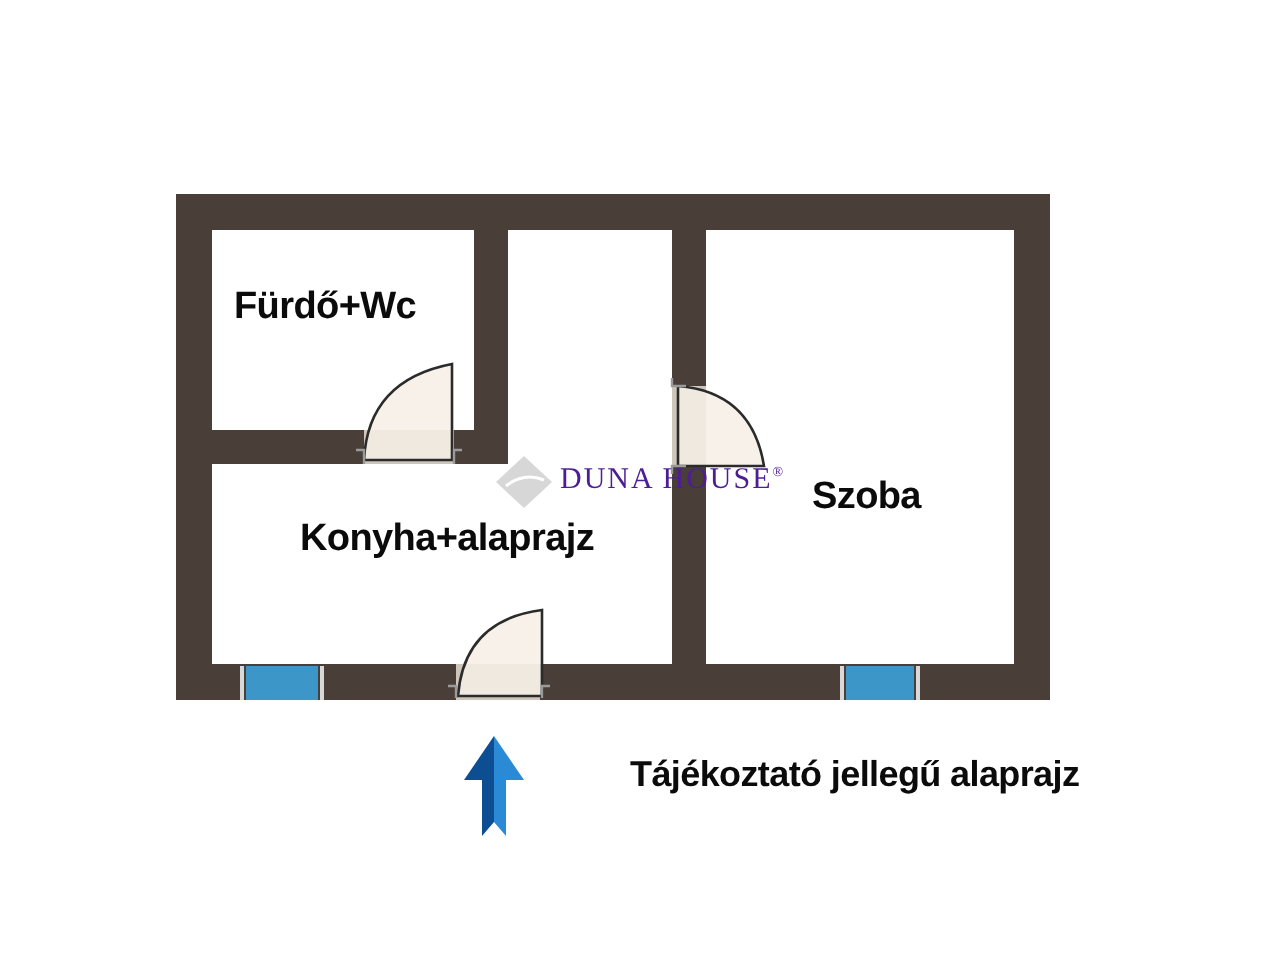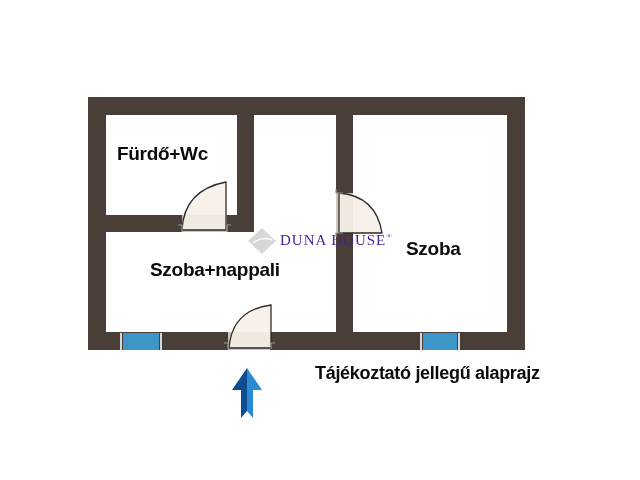--- a/index.html
+++ b/index.html
@@ -62,21 +62,21 @@
       <path d="M253 243 Q 262 236 272 240" stroke="#ffffff" stroke-width="1.5" fill="none"></path>
     </g>
 
     <g>
       <path d="M247 368 L232 390 L241 390 L241 418 L247 411 Z" fill="#0d4d92"></path>
       <path d="M247 368 L262 390 L253 390 L253 418 L247 411 Z" fill="#2b8ad6"></path>
     </g>
   </svg>
 
   <div class="label room-label" style="left:117px; top:143px;">Fürdő+Wc</div>
-  <div class="label room-label" style="left:150px; top:259px;">Szoba+nappali</div>
+  <div class="label room-label" style="left:150px; top:259px;">Konyha+alaprajz</div>
   <div class="label room-label" style="left:406px; top:215px;margin-top:23px;">Szoba</div>
 
   <div class="watermark" style="left:280px; top:232px;">
     <span>DUNA HOUSE</span><small>®</small>
   </div>
 
-  <div class="label caption" style="left:315px; top:363px;">Tájékoztató jellegű alaprajz</div>
+  <div class="label caption" style="left:315px; top:377px;">Tájékoztató jellegű alaprajz</div>
 </div>
 
 </body></html>

